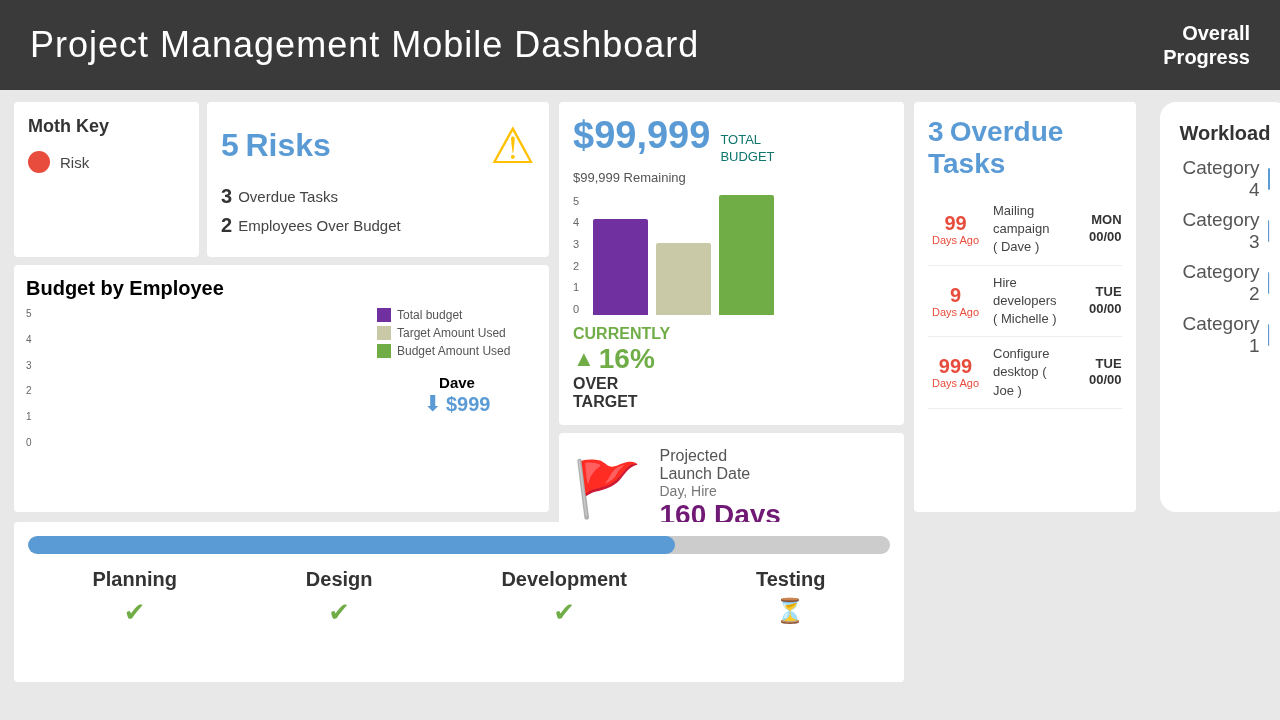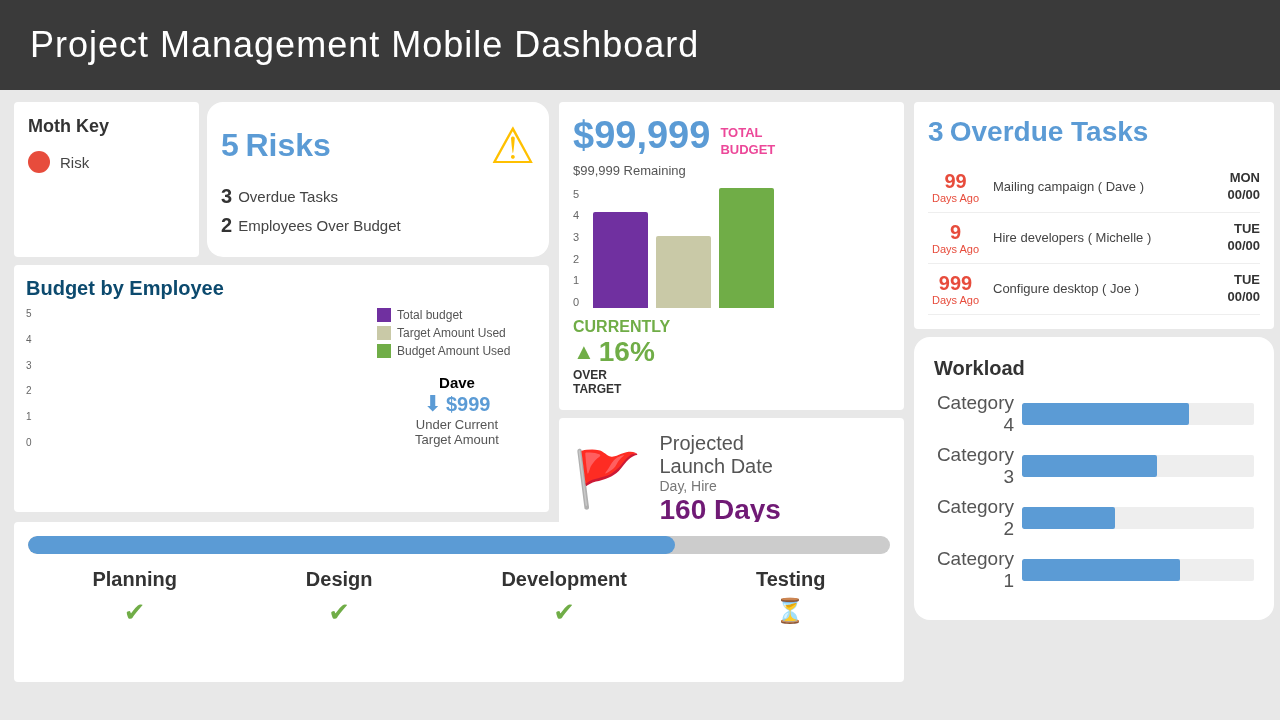--- a/index.html
+++ b/index.html
@@ -97,21 +97,21 @@
       border-radius: 50%;
     }
     .key-label {
       font-size: 15px;
       color: #444;
       font-weight: 500;
     }
 
     .risks-card {
       background: white;
-      border-radius: 16px;
+      border-radius: 4px;
       padding: 14px;
       display: flex;
       flex-direction: column;
       justify-content: center;
     }
     .risks-header {
       display: flex;
       align-items: center;
       justify-content: space-between;
       margin-bottom: 10px;
@@ -139,21 +139,21 @@
       gap: 6px;
     }
     .risks-detail .num {
       font-size: 20px;
       font-weight: 600;
       color: #333;
     }
     .budget-title {
       font-size: 20px;
       font-weight: 600;
-      color: #0c4a6e;
+      color: #000000;
       margin-bottom: 8px;
     }
     .budget-content {
       display: flex;
       gap: 10px;
     }
     .budget-legend {
       font-size: 12px;
       color: #555;
     }
@@ -197,24 +197,24 @@
       padding: 14px;
     }
     .budget-amount {
       font-size: 38px;
       font-weight: 700;
       color: #5b9bd5;
       line-height: 1;
     }
     .budget-label {
       font-size: 13px;
-      font-weight: 700;
-      color: #ec4899;
+      font-weight: 400;
+      color: #0f766e;
       line-height: 1.3;
-      margin-top: 9px;
+      margin-top: 16px;
     }
     .remaining {
       font-size: 13px;
       color: #555;
       margin-bottom: 10px;
     }
     .center-chart {
       display: flex;
       align-items: flex-end;
       gap: 8px;
@@ -241,41 +241,41 @@
     }
     .currently-pct {
       font-size: 28px;
       font-weight: 700;
       color: #70ad47;
       display: flex;
       align-items: center;
       gap: 4px;
     }
     .over-target {
-      font-size: 12px;
+      font-size: 16px;
       font-weight: 700;
       color: #333;
     }
 
     
     .center-bottom-card {
       background: white;
       border-radius: 4px;
       padding: 14px;
       display: flex;
       align-items: center;
       gap: 18px;
     }
     .flag-icon {
       font-size: 55px;
       color: #5b9bd5;
     }
     .launch-info {}
     .launch-title {
-      font-size: 20px;
+      font-size: 16px;
       color: #555;
       font-weight: 400;
     }
     .launch-date {
       font-size: 14px;
       color: #777;
     }
     .launch-days {
       font-size: 28px;
       font-weight: 700;
@@ -406,20 +406,21 @@
       font-size: 24px;
       color: #aaa;
     }
   </style>
 </head>
 <body>
 
 <div class="header">
   <h1 class="header-title">Project Management Mobile Dashboard</h1>
   <div class="overall-progress">
+    <div class="overall-label">Overall<br>Progress</div>
   </div>
 </div>
 
 <div class="main">
 
   <div style="grid-column:1;grid-row:1;display:grid;grid-template-columns:185px 1fr;grid-template-rows:155px 1fr;gap:8px;">
 
     <div class="color-key-card">
       <div class="color-key-title">Moth Key</div>
       <div class="key-item">
@@ -500,21 +501,20 @@
               <div class="legend-box" style="background:#70ad47;"></div>
               <span>Budget Amount Used</span>
             </div>
           </div>
           <div style="margin-top:16px;text-align:center;">
             <div class="chart-note-name">Dave</div>
             <div style="display:flex;align-items:center;justify-content:center;gap:4px;">
               <span class="arrow-down">⬇</span>
               <span style="font-size:20px;font-weight:700;color:#5b9bd5;">$999</span>
             </div>
-            <div class="under-target">Under Current<br>Target Amount</div>
           </div>
         </div>
       </div>
     </div>
 
   </div>
 
   <div style="grid-column:2;grid-row:1;display:flex;flex-direction:column;gap:8px;">
     <div class="center-top">
       <div style="display:flex;align-items:flex-start;gap:10px;margin-bottom:4px;">
@@ -553,21 +553,21 @@
     <div class="center-bottom-card">
       <div class="flag-icon">🚩</div>
       <div class="launch-info">
         <div class="launch-title">Projected<br>Launch Date</div>
         <div class="launch-date">Day, Hire</div>
         <div class="launch-days">160 Days</div>
       </div>
     </div>
   </div>
 
-  <div style="grid-column:3;grid-row:1;display:flex;flex-direction:column;gap:8px;">
+  <div style="grid-column:3;grid-row:1;display:flex;flex-direction:row;gap:24px;">
 
     <div class="right-top">
       <div class="overdue-title">
         <span>3</span> <span>Overdue Tasks</span>
       </div>
 
       <div class="task-row">
         <div>
           <div class="days-ago">99</div>
           <div class="days-ago-label">Days Ago</div>

